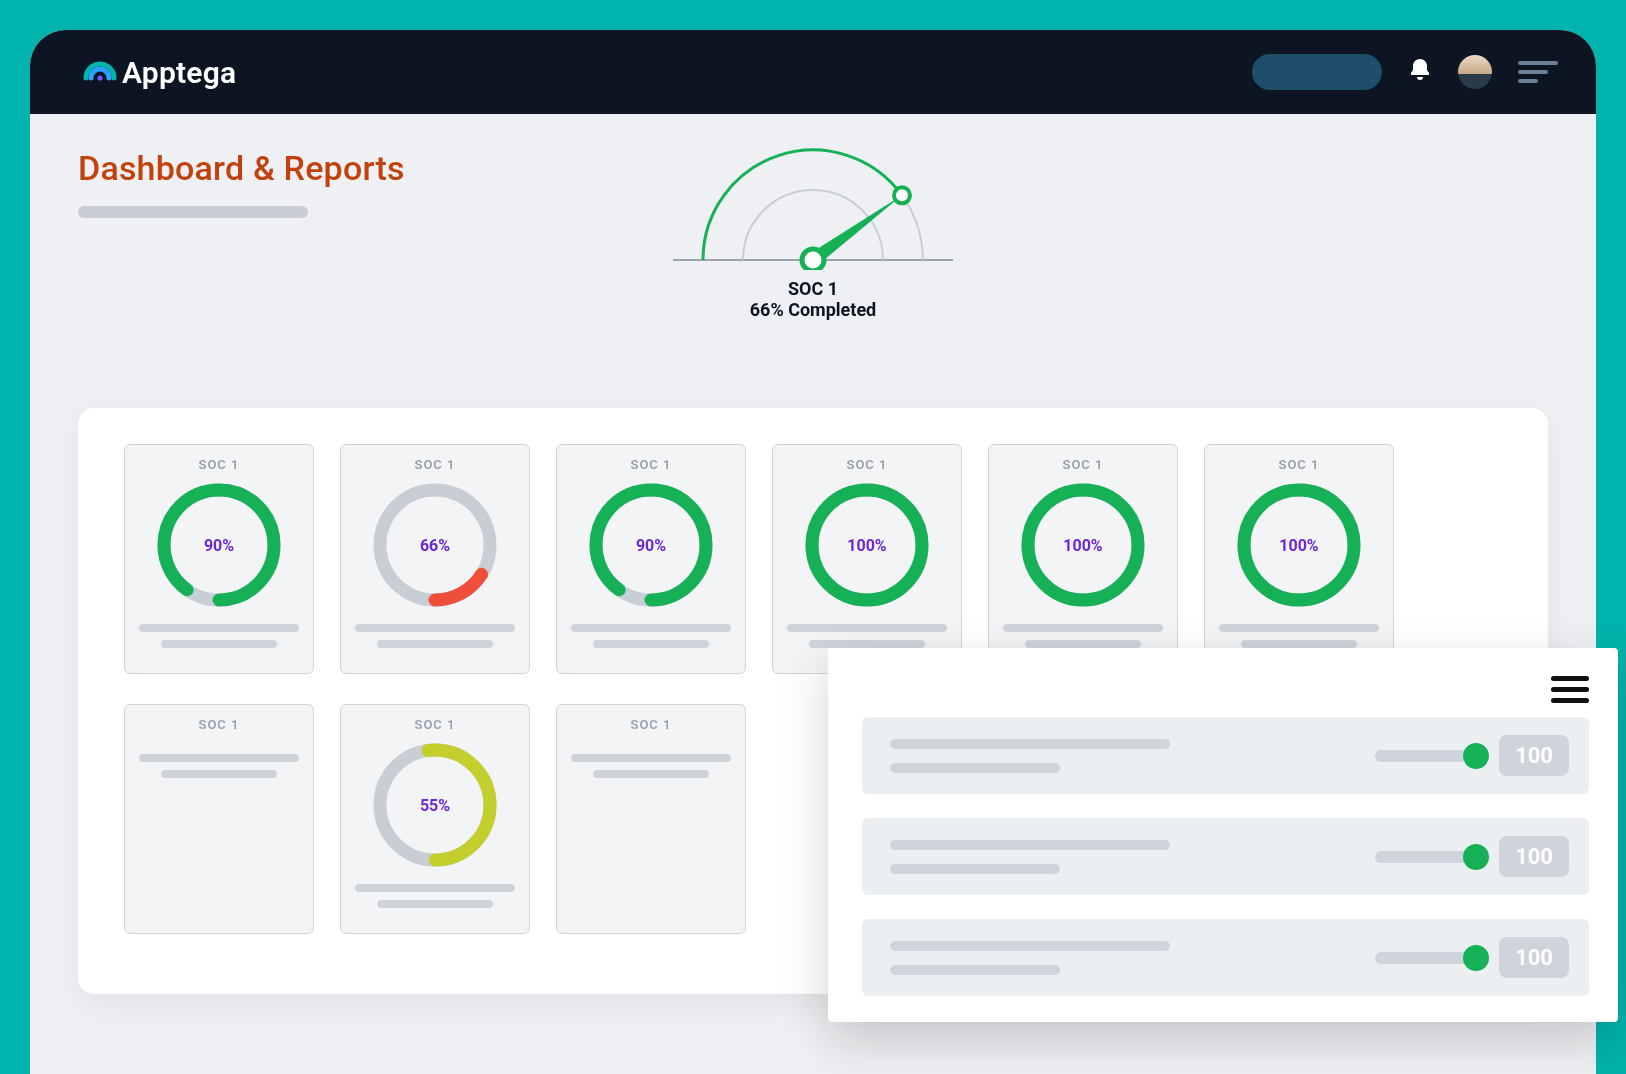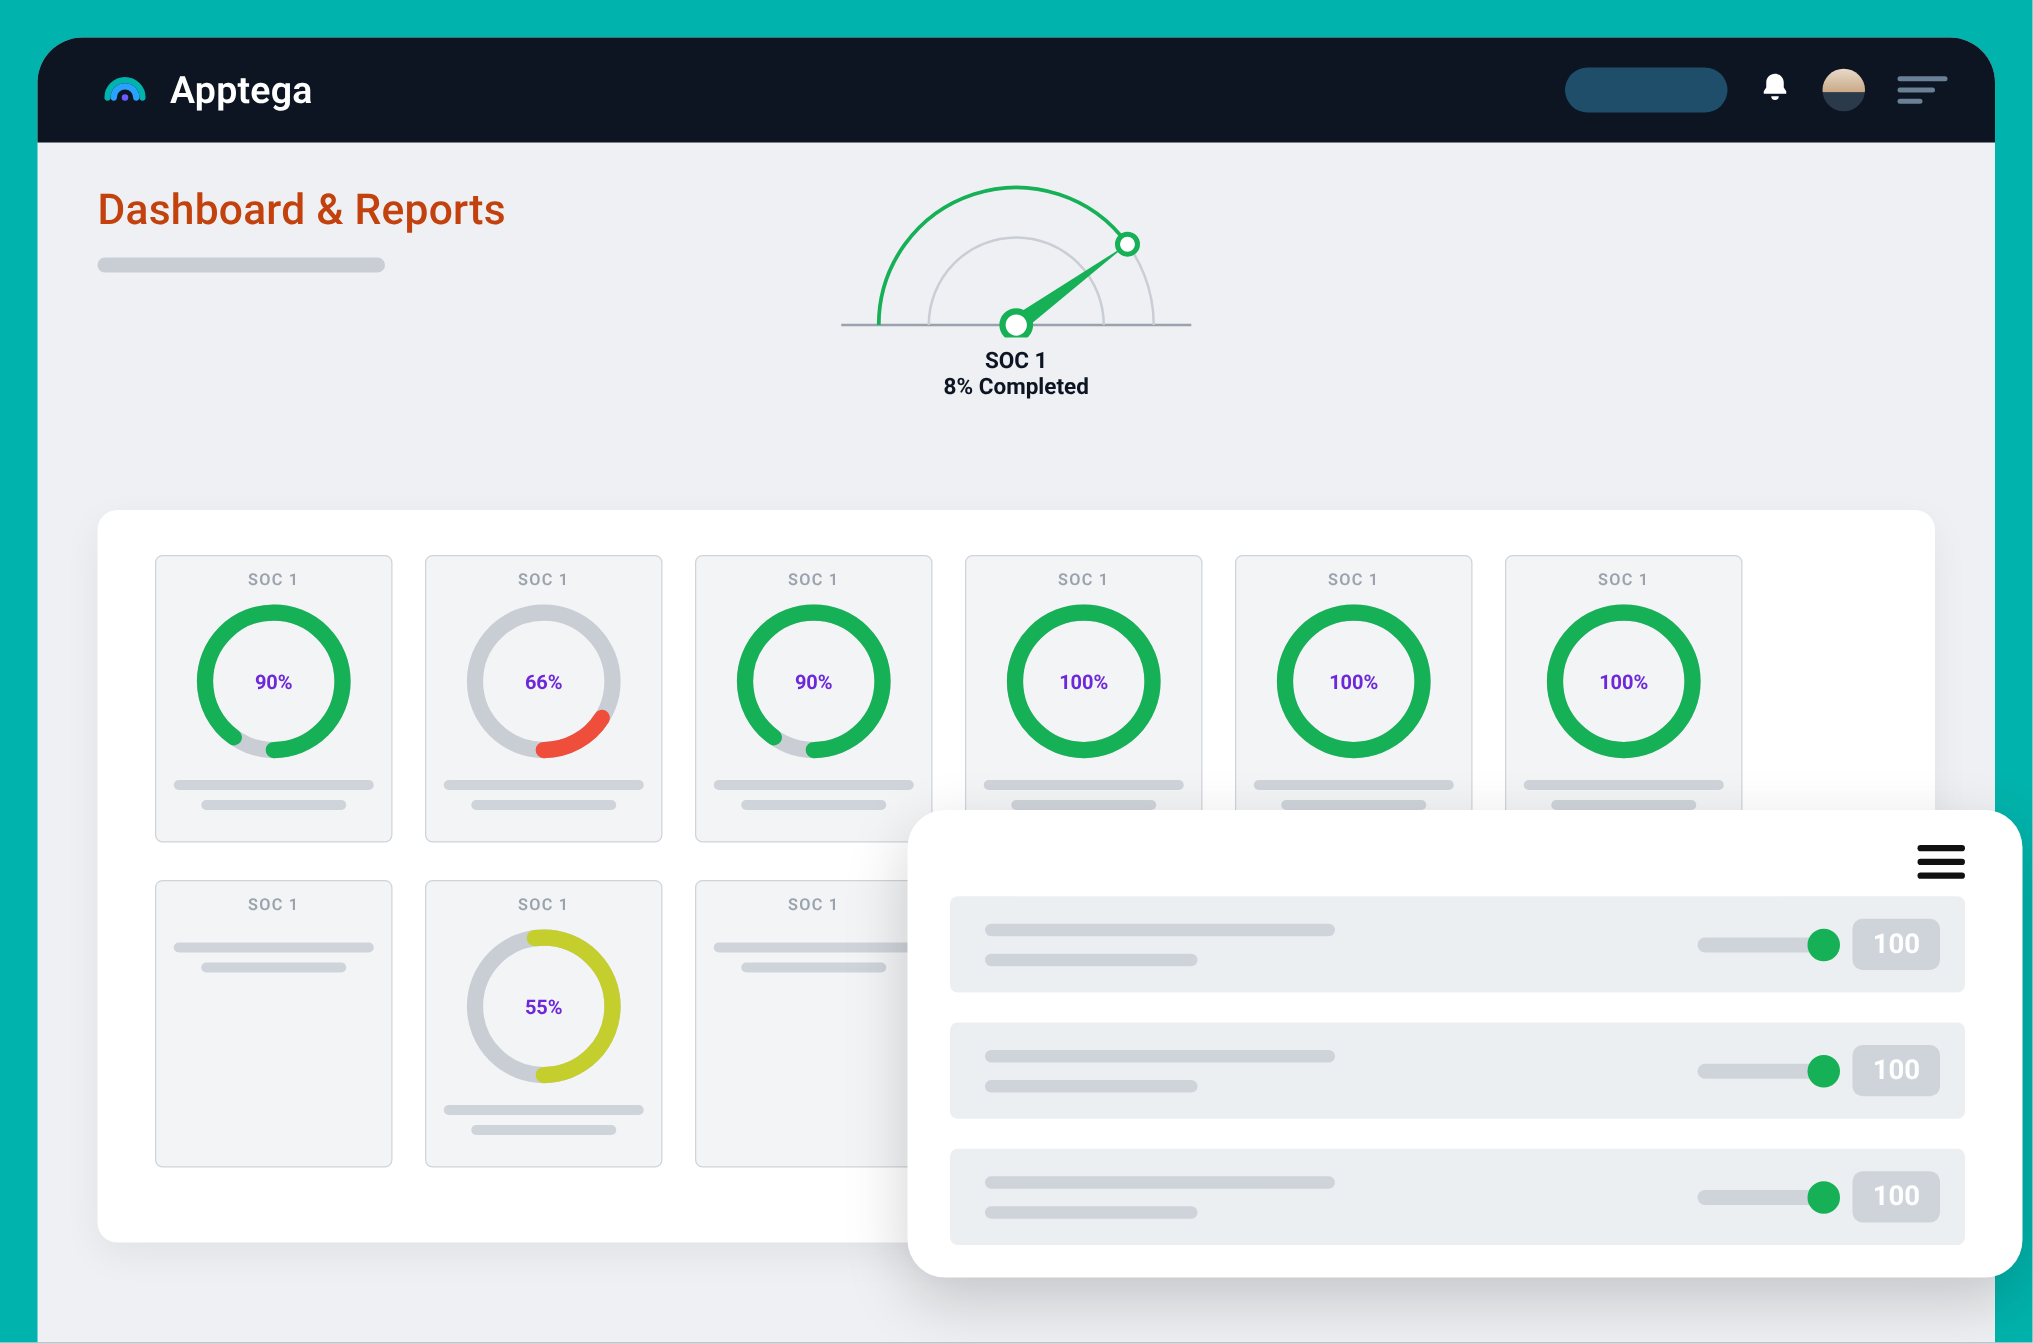--- a/index.html
+++ b/index.html
@@ -24,21 +24,21 @@
     background: #0c1521;
     border-radius: 36px 36px 0 0;
     display: flex;
     align-items: center;
     padding: 0 38px 0 50px;
     justify-content: space-between;
   }
   .brand {
     display: flex;
     align-items: center;
-    gap: 16px;
+    gap: 2px;
     justify-content: center;
   }
   .brand-name {
     color: #fff;
     font-size: 30px;
     font-weight: 600;
     letter-spacing: .2px;
   }
   .topbar-right {
     display: flex;
@@ -121,25 +121,25 @@
   }
   .card-lines { width:100%; margin-top:14px; }
   .card-lines .l1 { height:8px; background:#cfd4da; border-radius:4px; width:100%; }
   .card-lines .l2 { height:8px; background:#cfd4da; border-radius:4px; width:72%; margin:8px auto 0 auto; }
 
   
   .overlay {
     position: absolute;
     right: -22px;
     bottom: -28px;
-    width: 892px;
+    width: 790px;
     background:#fff;
-    border-radius: 30px;
+    border-radius: 4px;
     box-shadow: 0 18px 50px rgba(0,0,0,.18);
-    padding: 28px 46px 26px 34px;
+    padding: 28px 29px 26px 34px;
   }
   .overlay-menu { display:flex; justify-content:flex-end; margin-bottom:14px; }
   .ov-ham { display:flex; flex-direction:column; gap:6px; }
   .ov-ham span { display:block; width:38px; height:5px; background:#111; border-radius:3px; }
 
   .ov-row {
     background:#eceff2;
     border-radius:6px;
     padding:18px 20px 18px 28px;
     display:flex; align-items:center; justify-content:space-between;
@@ -202,21 +202,21 @@
         <path d="M90 140 A70 70 0 0 1 230 140" fill="none" stroke="#c9ced5" stroke-width="2"></path>
         <path id="gauge-arc" fill="none" stroke="#16b057" stroke-width="3" d="M50 140 A110 110 0 0 1 249.0 75.3"></path>
         <g id="gauge-needle">
             <polygon points="155.88550323395268,134.33688103937536 164.11449676604732,145.66311896062464 248.99186938124421,75.34362224782795" fill="#16b057"></polygon>
             <circle cx="160" cy="140" r="11" fill="#fff" stroke="#16b057" stroke-width="5"></circle>
             <circle cx="248.99186938124421" cy="75.34362224782795" r="8" fill="#fff" stroke="#16b057" stroke-width="4"></circle>
           </g>
       </svg>
       <div class="gauge-labels">
         <div class="gauge-title">SOC 1</div>
-        <div class="gauge-sub">8% Completed</div>
+        <div class="gauge-sub">66% Completed</div>
       </div>
     </div>
 
     <div class="cards-panel">
       <div class="cards-grid" id="cards-grid">
           <div class="card">
             <div class="card-label">SOC 1</div>
             <div class="donut-wrap"><svg width="130" height="130" viewBox="0 0 130 130">
                 <circle cx="65" cy="65" r="55" fill="none" stroke="#c9ced5" stroke-width="13"></circle>
                 <circle cx="65" cy="65" r="55" fill="none" stroke="#16b057" stroke-width="13" stroke-dasharray="311.01767270538954 345.57519189487726" stroke-linecap="round" transform="rotate(90 65 65) scale(1,-1) translate(0,-130)"></circle>

